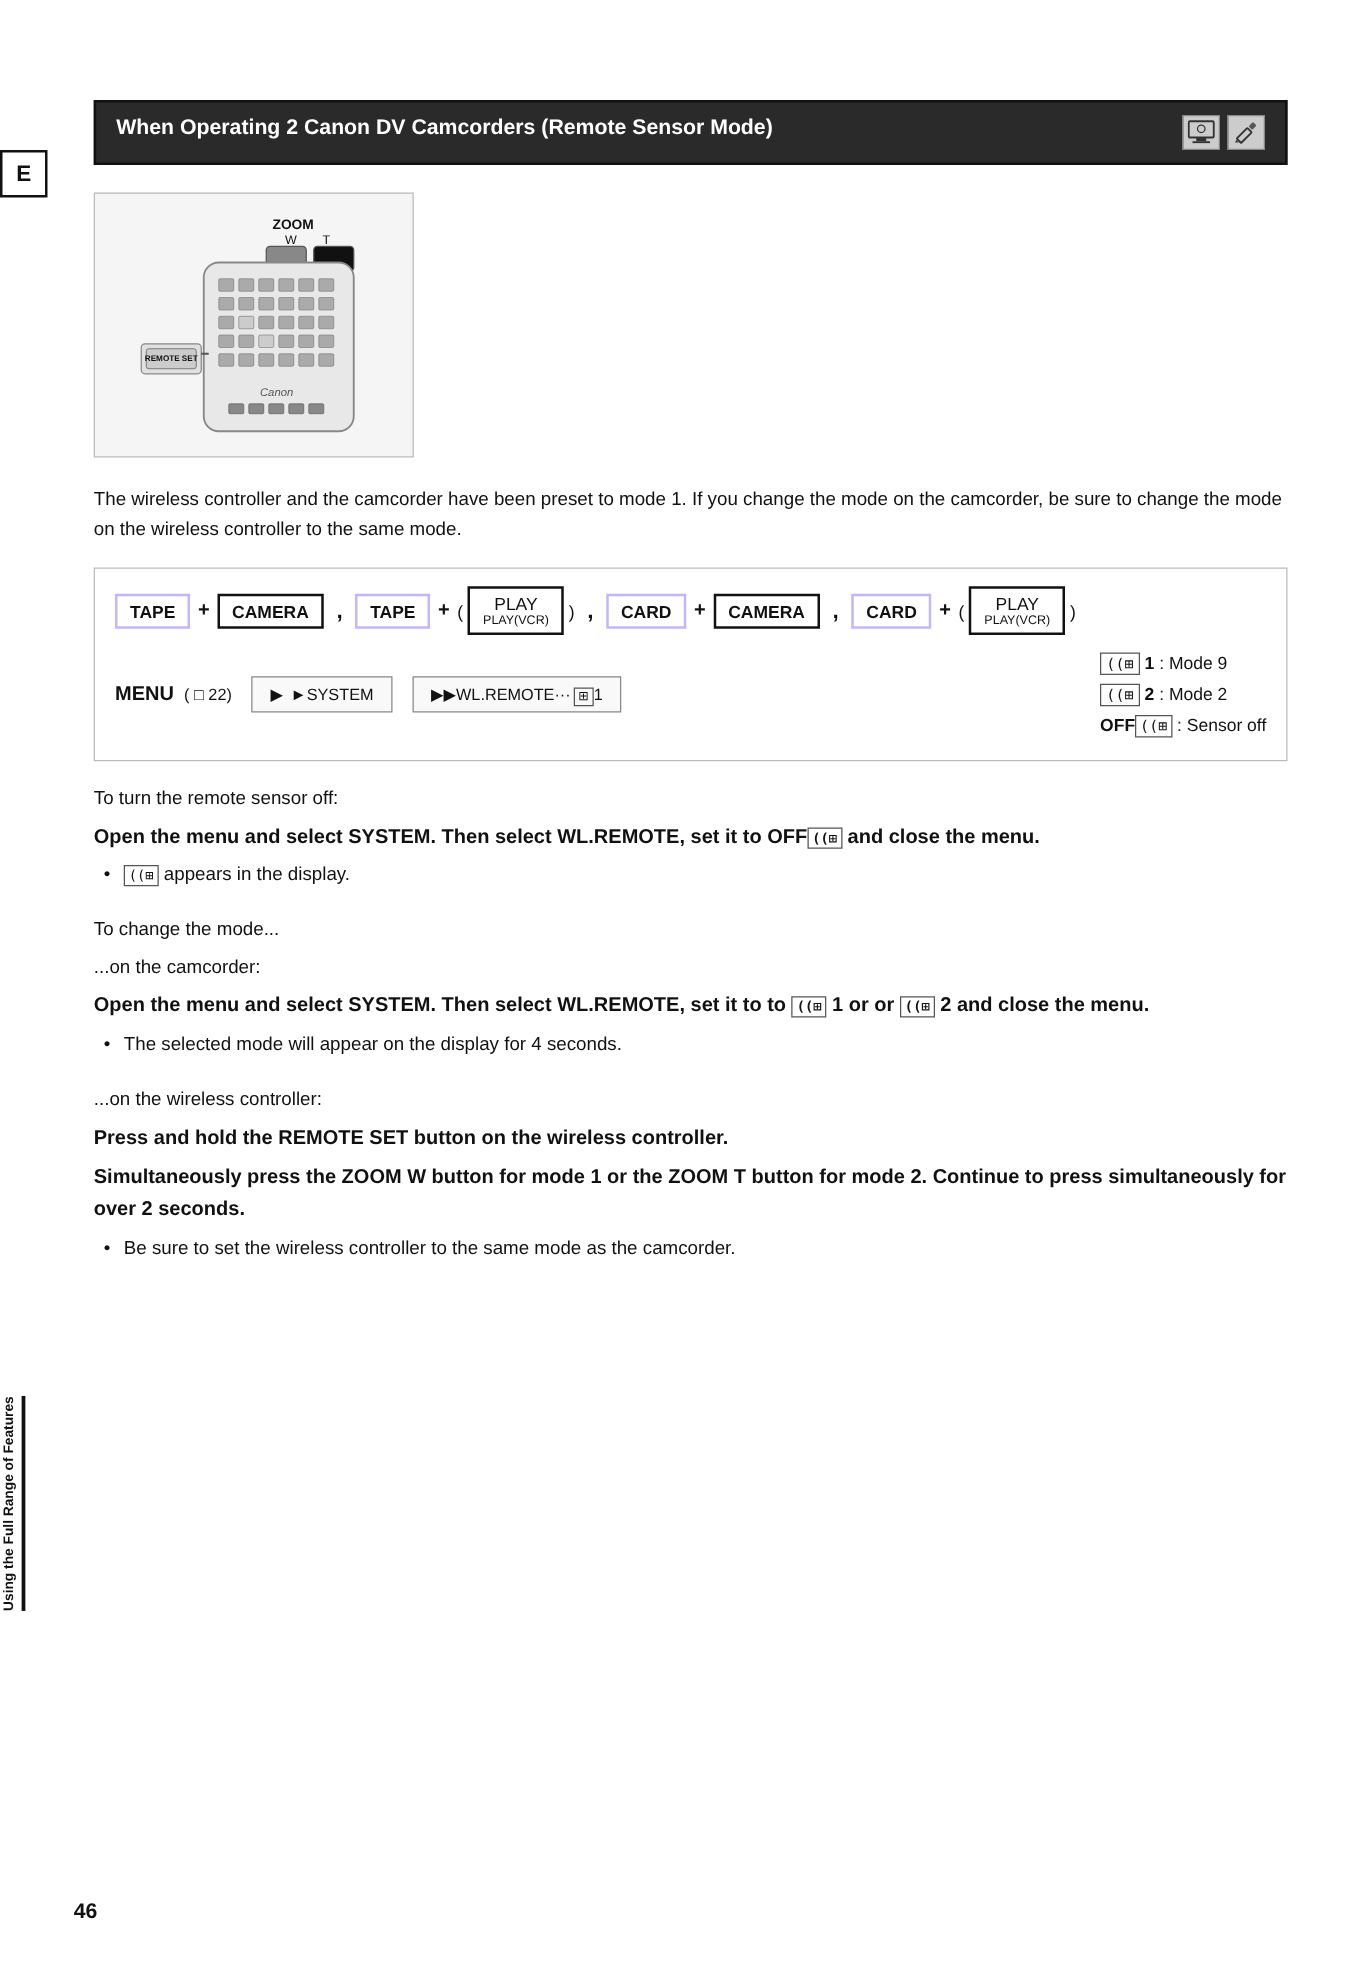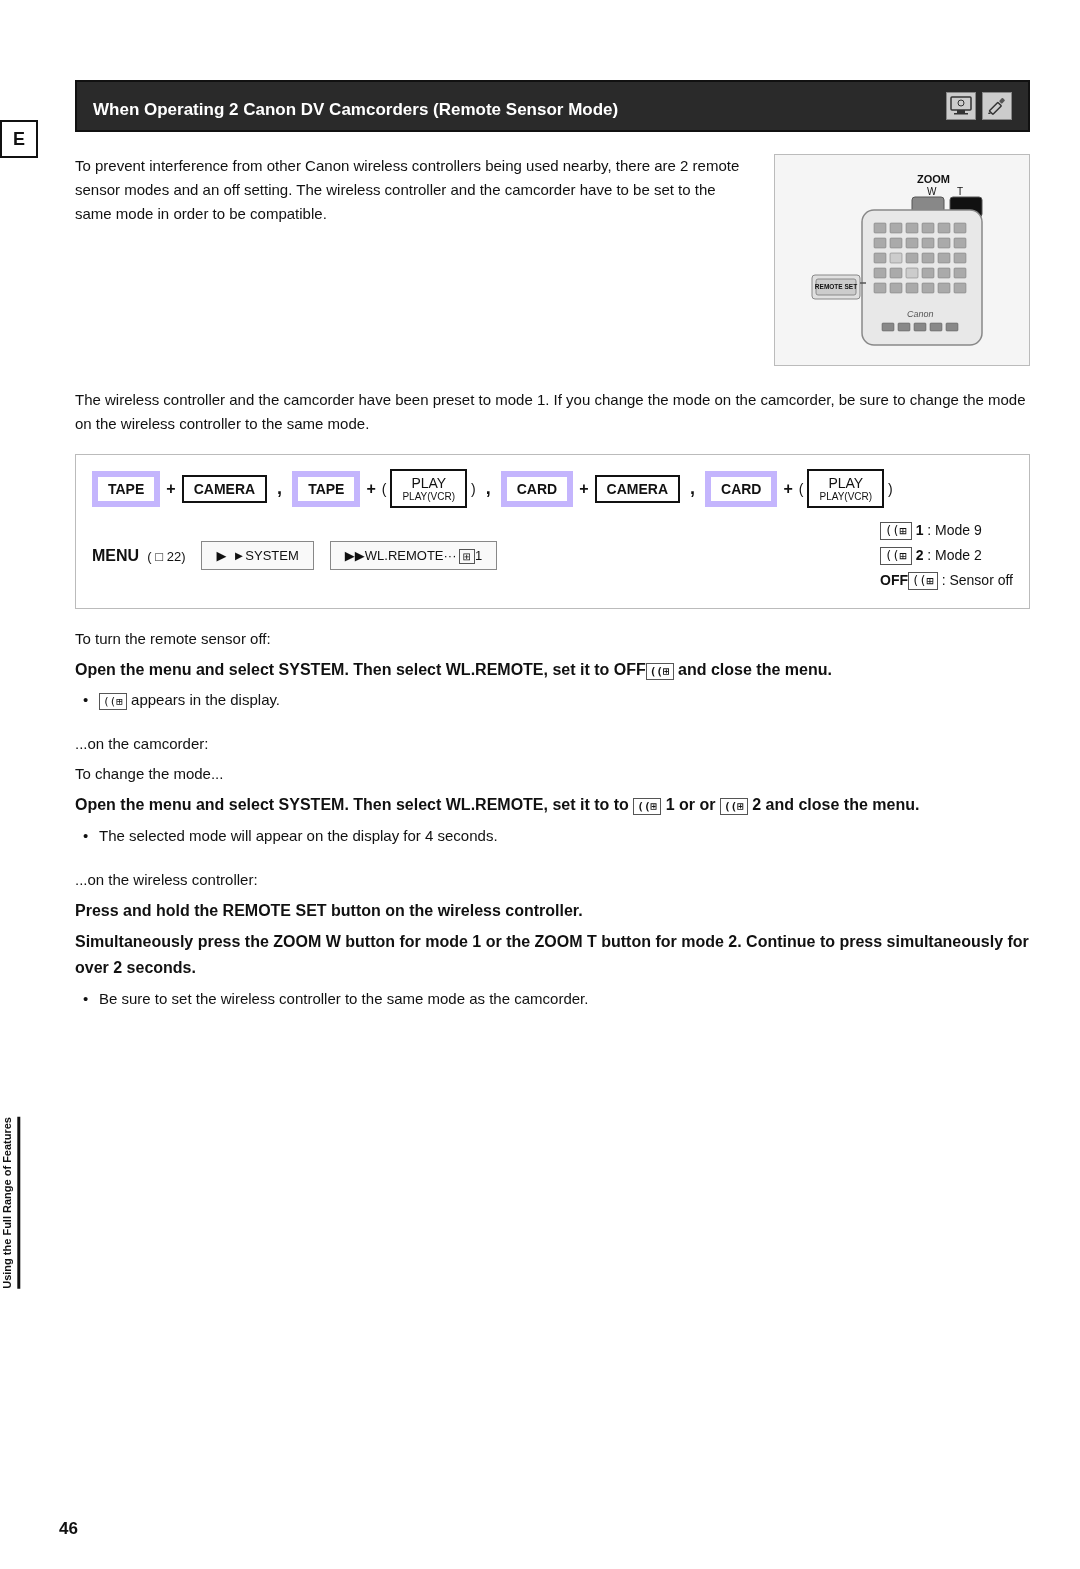--- a/index.html
+++ b/index.html
@@ -61,21 +61,21 @@
       padding: 40px 50px 40px 20px;
     }
 
     
     .title-banner {
       background: #2a2a2a;
       border: 2px solid #111;
       padding: 10px 16px;
       margin-bottom: 22px;
       display: flex;
-      align-items: flex-end;
+      align-items: flex-start;
       justify-content: space-between;
       gap: 35px;
     }
 
     .title-banner-text {
       color: #fff;
       font-size: 17px;
       font-weight: bold;
     }
 
@@ -167,21 +167,21 @@
       font-size: 16px;
     }
 
     .menu-page-ref {
       font-size: 13px;
       margin-left: 4px;
     }
 
     
     .tape-box, .card-box {
-      border: 6px solid #c4b5fd;
+      border: 2px solid #c4b5fd;
       padding: 4px 10px;
       font-size: 14px;
       font-weight: bold;
       background: #fff;
     }
 
     .camera-box, .play-box {
       border: 2px solid #111;
       padding: 4px 10px;
       font-size: 14px;
@@ -320,23 +320,20 @@
           <svg width="20" height="20" viewBox="0 0 20 20">
             <rect x="2" y="10" width="12" height="5" rx="0.5" transform="rotate(-45 8 12)" fill="none" stroke="#333" stroke-width="1.5"></rect>
             <polygon points="2,16 4,18 1,18" fill="#333"></polygon>
             <rect x="14" y="1" width="4" height="5" rx="1" transform="rotate(45 14 3)" fill="#555"></rect>
           </svg>
         </div>
       </div>
     </div>
 
     <div class="intro-row">
-      <div class="intro-text">
-        <span>To prevent interference from other Canon wireless controllers being used nearby, there are 2 remote sensor modes and an off setting. The wireless controller and the camcorder have to be set to the same mode in order to be compatible.</span>
-      </div>
       <div class="remote-image">
 
         <svg class="remote-svg" viewBox="0 0 220 190">
 
           <text x="125" y="18" font-size="11" font-weight="bold" fill="#111">ZOOM</text>
           <text x="135" y="30" font-size="10" fill="#111">W</text>
           <text x="165" y="30" font-size="10" fill="#111">T</text>
 
           <rect x="120" y="32" width="32" height="20" rx="3" fill="#888" stroke="#555" stroke-width="1"></rect>
 
@@ -476,22 +473,22 @@
     <p class="section-bold">
       <span>Open the menu and select SYSTEM. Then select WL.REMOTE, set it to OFF</span><span style="font-size:11px; border:1px solid #555; padding:1px 3px; font-family:monospace;">((⊞</span><span> and close the menu.</span>
     </p>
 
     <div class="bullet-item">
       <span style="font-size:11px; border:1px solid #555; padding:1px 3px; font-family:monospace;">((⊞</span><span> appears in the display.</span>
     </div>
 
     <div class="section-spacer"></div>
 
+    <p class="section-text">To change the mode...</p>
     <p class="section-text">...on the camcorder:</p>
-    <p class="section-text">To change the mode...</p>
 
     <p class="section-bold">
       <span>Open the menu and select SYSTEM. Then select WL.REMOTE, set it to</span>
       <span> to </span>
       <span style="font-size:11px; border:1px solid #555; padding:1px 3px; font-family:monospace;">((⊞</span><span> 1 or</span>
       <span> or </span>
       <span style="font-size:11px; border:1px solid #555; padding:1px 3px; font-family:monospace;">((⊞</span><span> 2 and close the menu.</span>
     </p>
 
     <div class="bullet-item">The selected mode will appear on the display for 4 seconds.</div>

